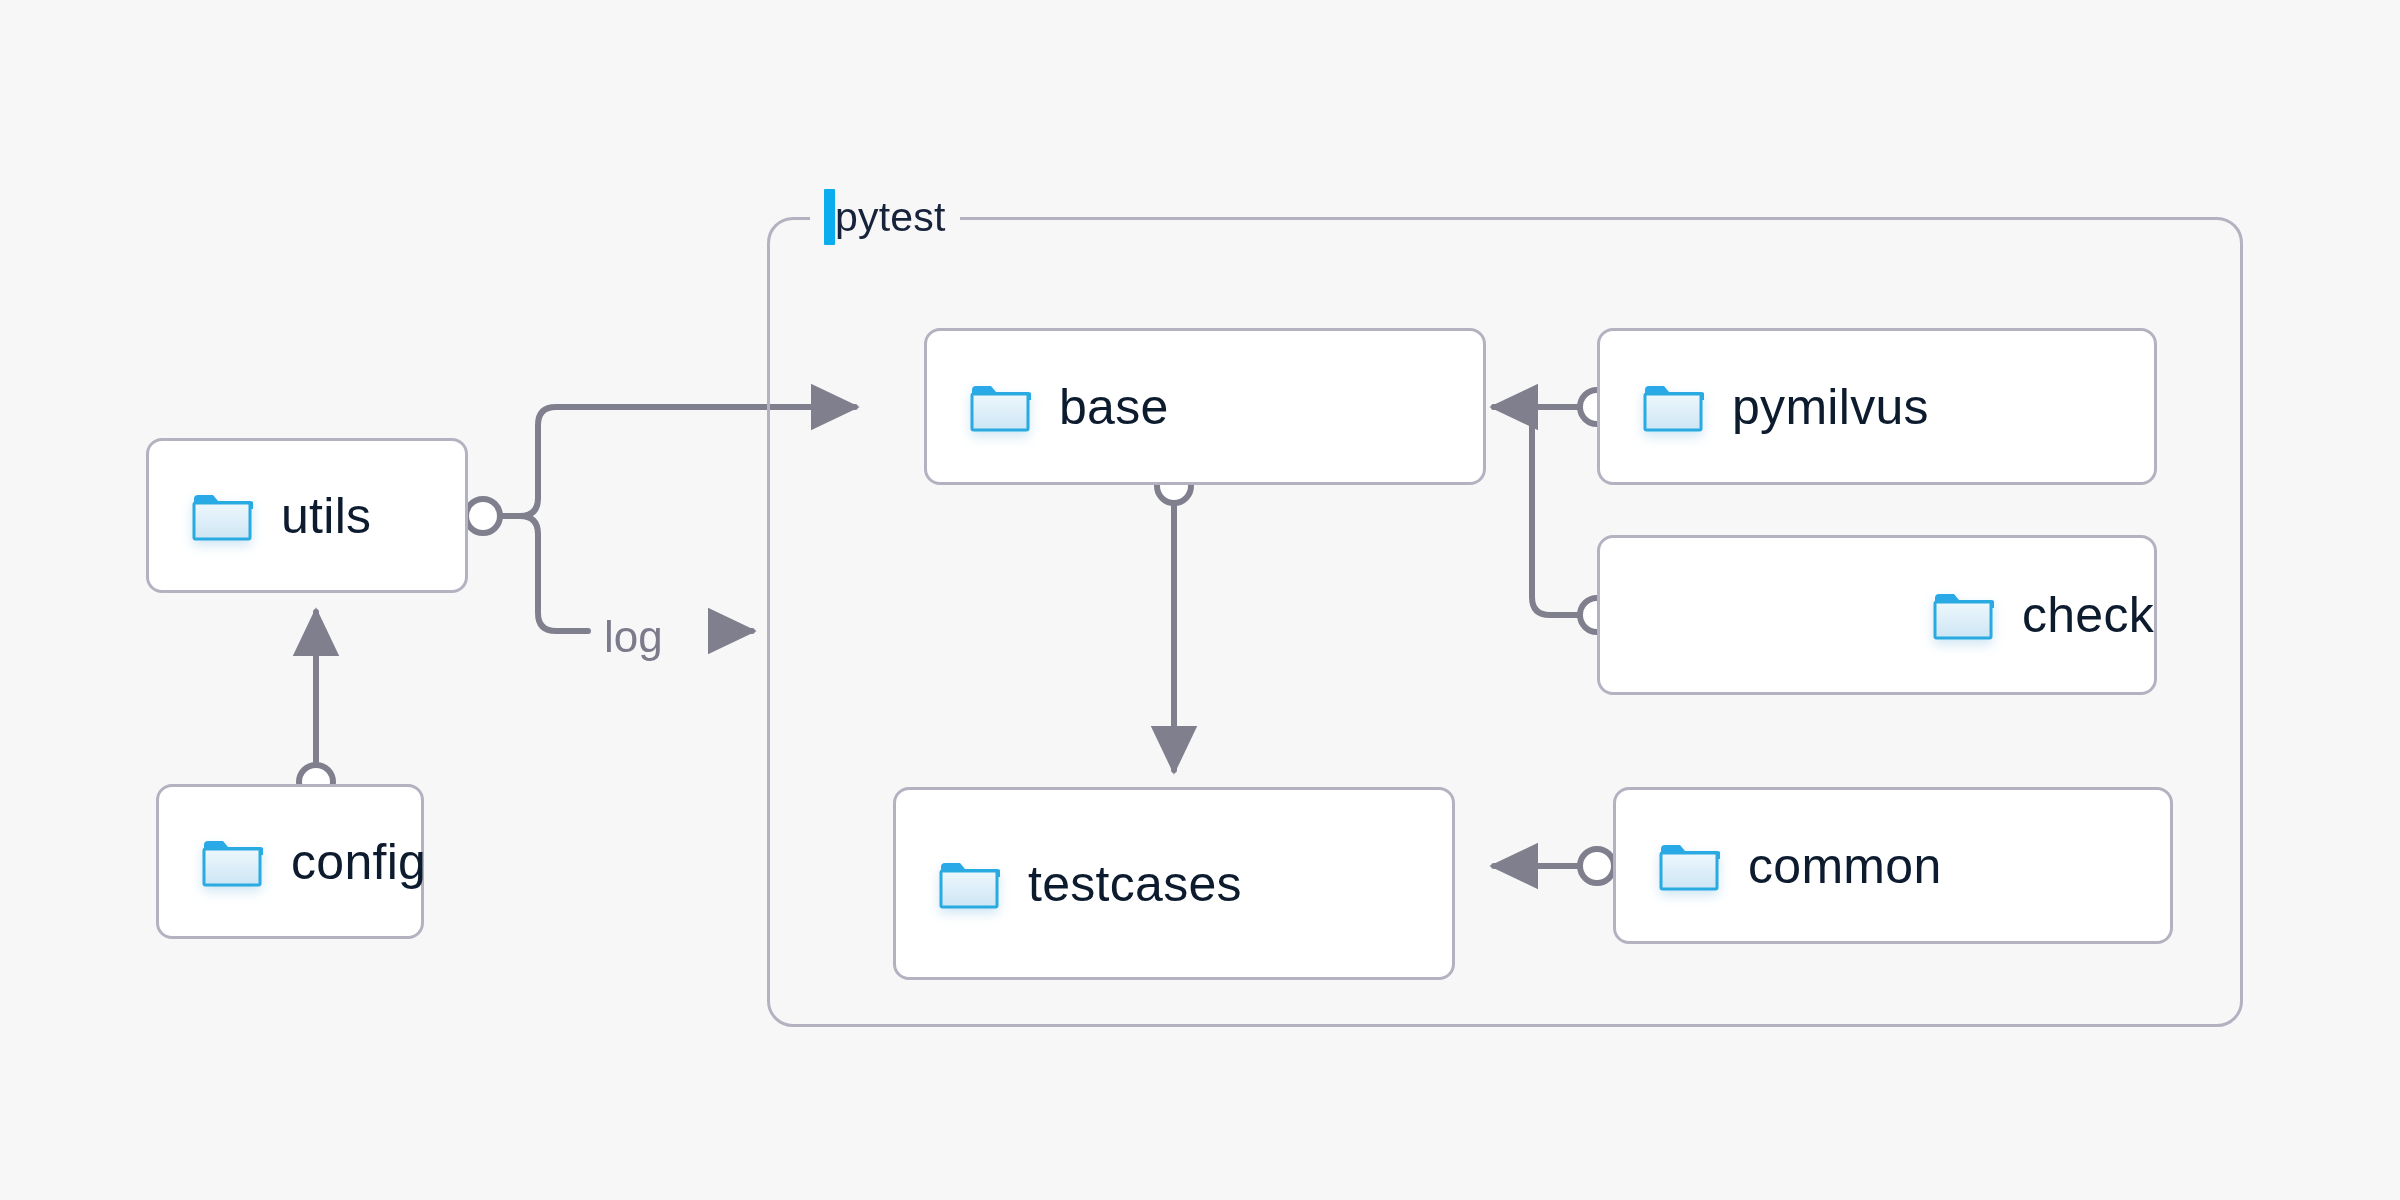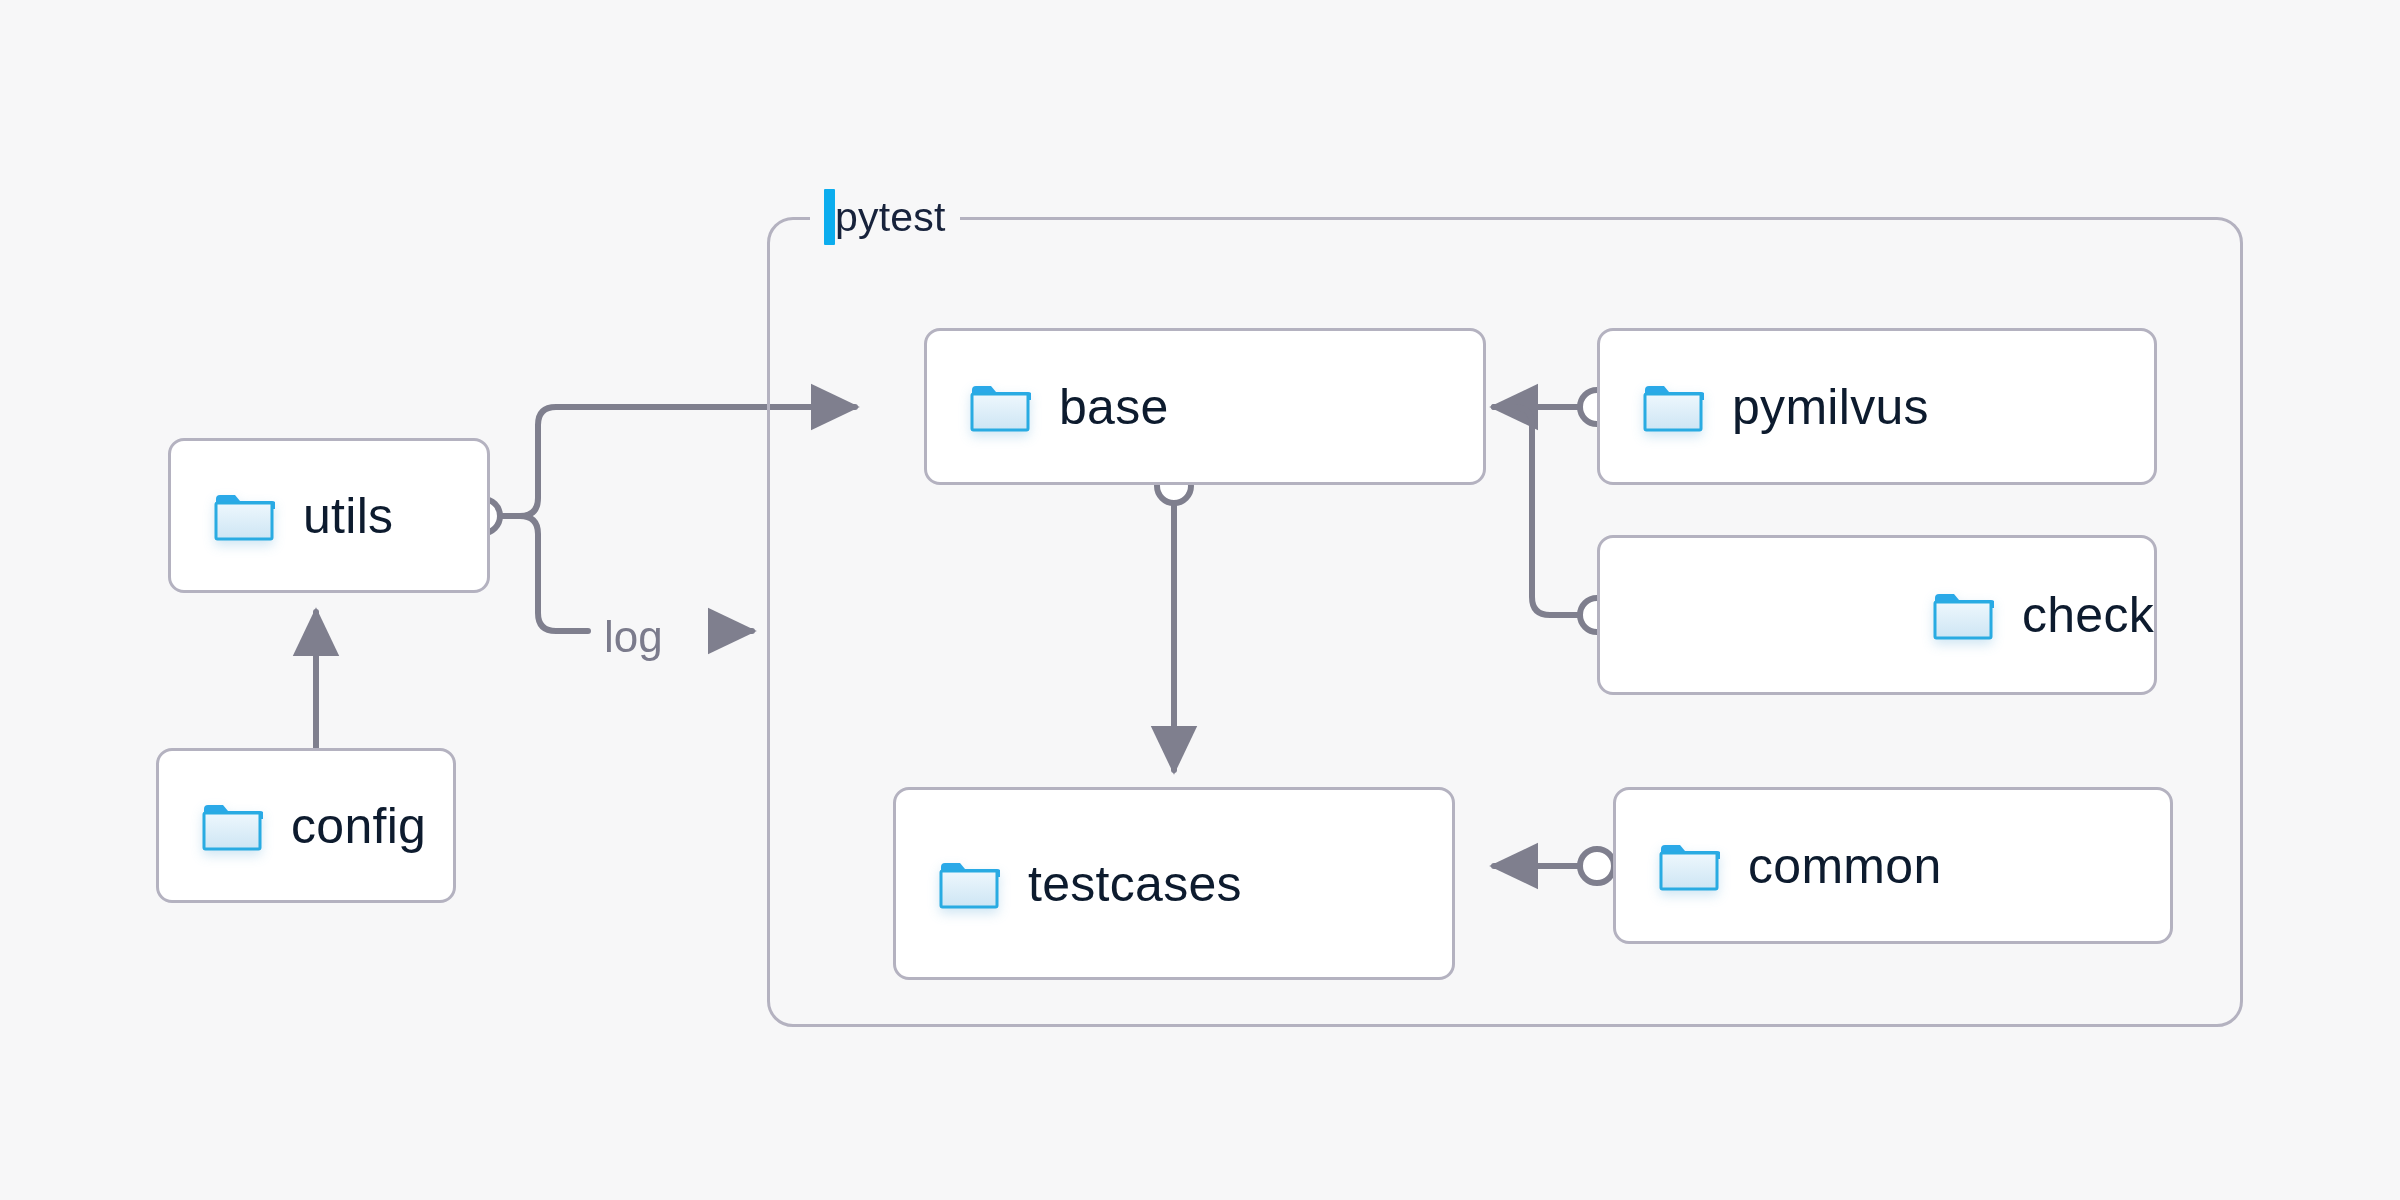--- a/index.html
+++ b/index.html
@@ -140,31 +140,31 @@
 
   <div class="group-box" style="left:767px; top:217px; width:1476px; height:810px;"></div>
 
   <div class="group-label-wrap" style="left:810px; top:186px;">
     <span class="group-accent-bar"></span>
     <span class="group-label-text">pytest</span>
   </div>
 
   <span class="edge-label" style="left:604px; top:604px;margin-top:8px;">log</span>
 
-  <div class="node" style="left:168px; top:438px; width:322px; height:155px;">
+  <div class="node" style="left:146px; top:438px; width:322px; height:155px;">
     <span class="folder-icon">
       <svg viewBox="0 0 62 52" width="62" height="52" xmlns="http://www.w3.org/2000/svg">
         <path d="M3 9 a4 4 0 0 1 4-4 h15 l5 6 h32 a4 4 0 0 1 4 4 v4 H3 Z" fill="#2aa9e8"></path>
         <rect x="3" y="13" width="56" height="36" rx="1.5" fill="url(#folderGrad)" stroke="#29abe2" stroke-width="3"></rect>
       </svg>
     </span>
     <span class="node-label">utils</span>
   </div>
 
-  <div class="node" style="left:156px; top:748px; width:300px; height:155px;">
+  <div class="node" style="left:156px; top:784px; width:268px; height:155px;">
     <span class="folder-icon">
       <svg viewBox="0 0 62 52" width="62" height="52" xmlns="http://www.w3.org/2000/svg">
         <path d="M3 9 a4 4 0 0 1 4-4 h15 l5 6 h32 a4 4 0 0 1 4 4 v4 H3 Z" fill="#2aa9e8"></path>
         <rect x="3" y="13" width="56" height="36" rx="1.5" fill="url(#folderGrad)" stroke="#29abe2" stroke-width="3"></rect>
       </svg>
     </span>
     <span class="node-label">config</span>
   </div>
 
   <div class="node" style="left:893px; top:328px; width:562px; height:157px;margin-left:31px;">

